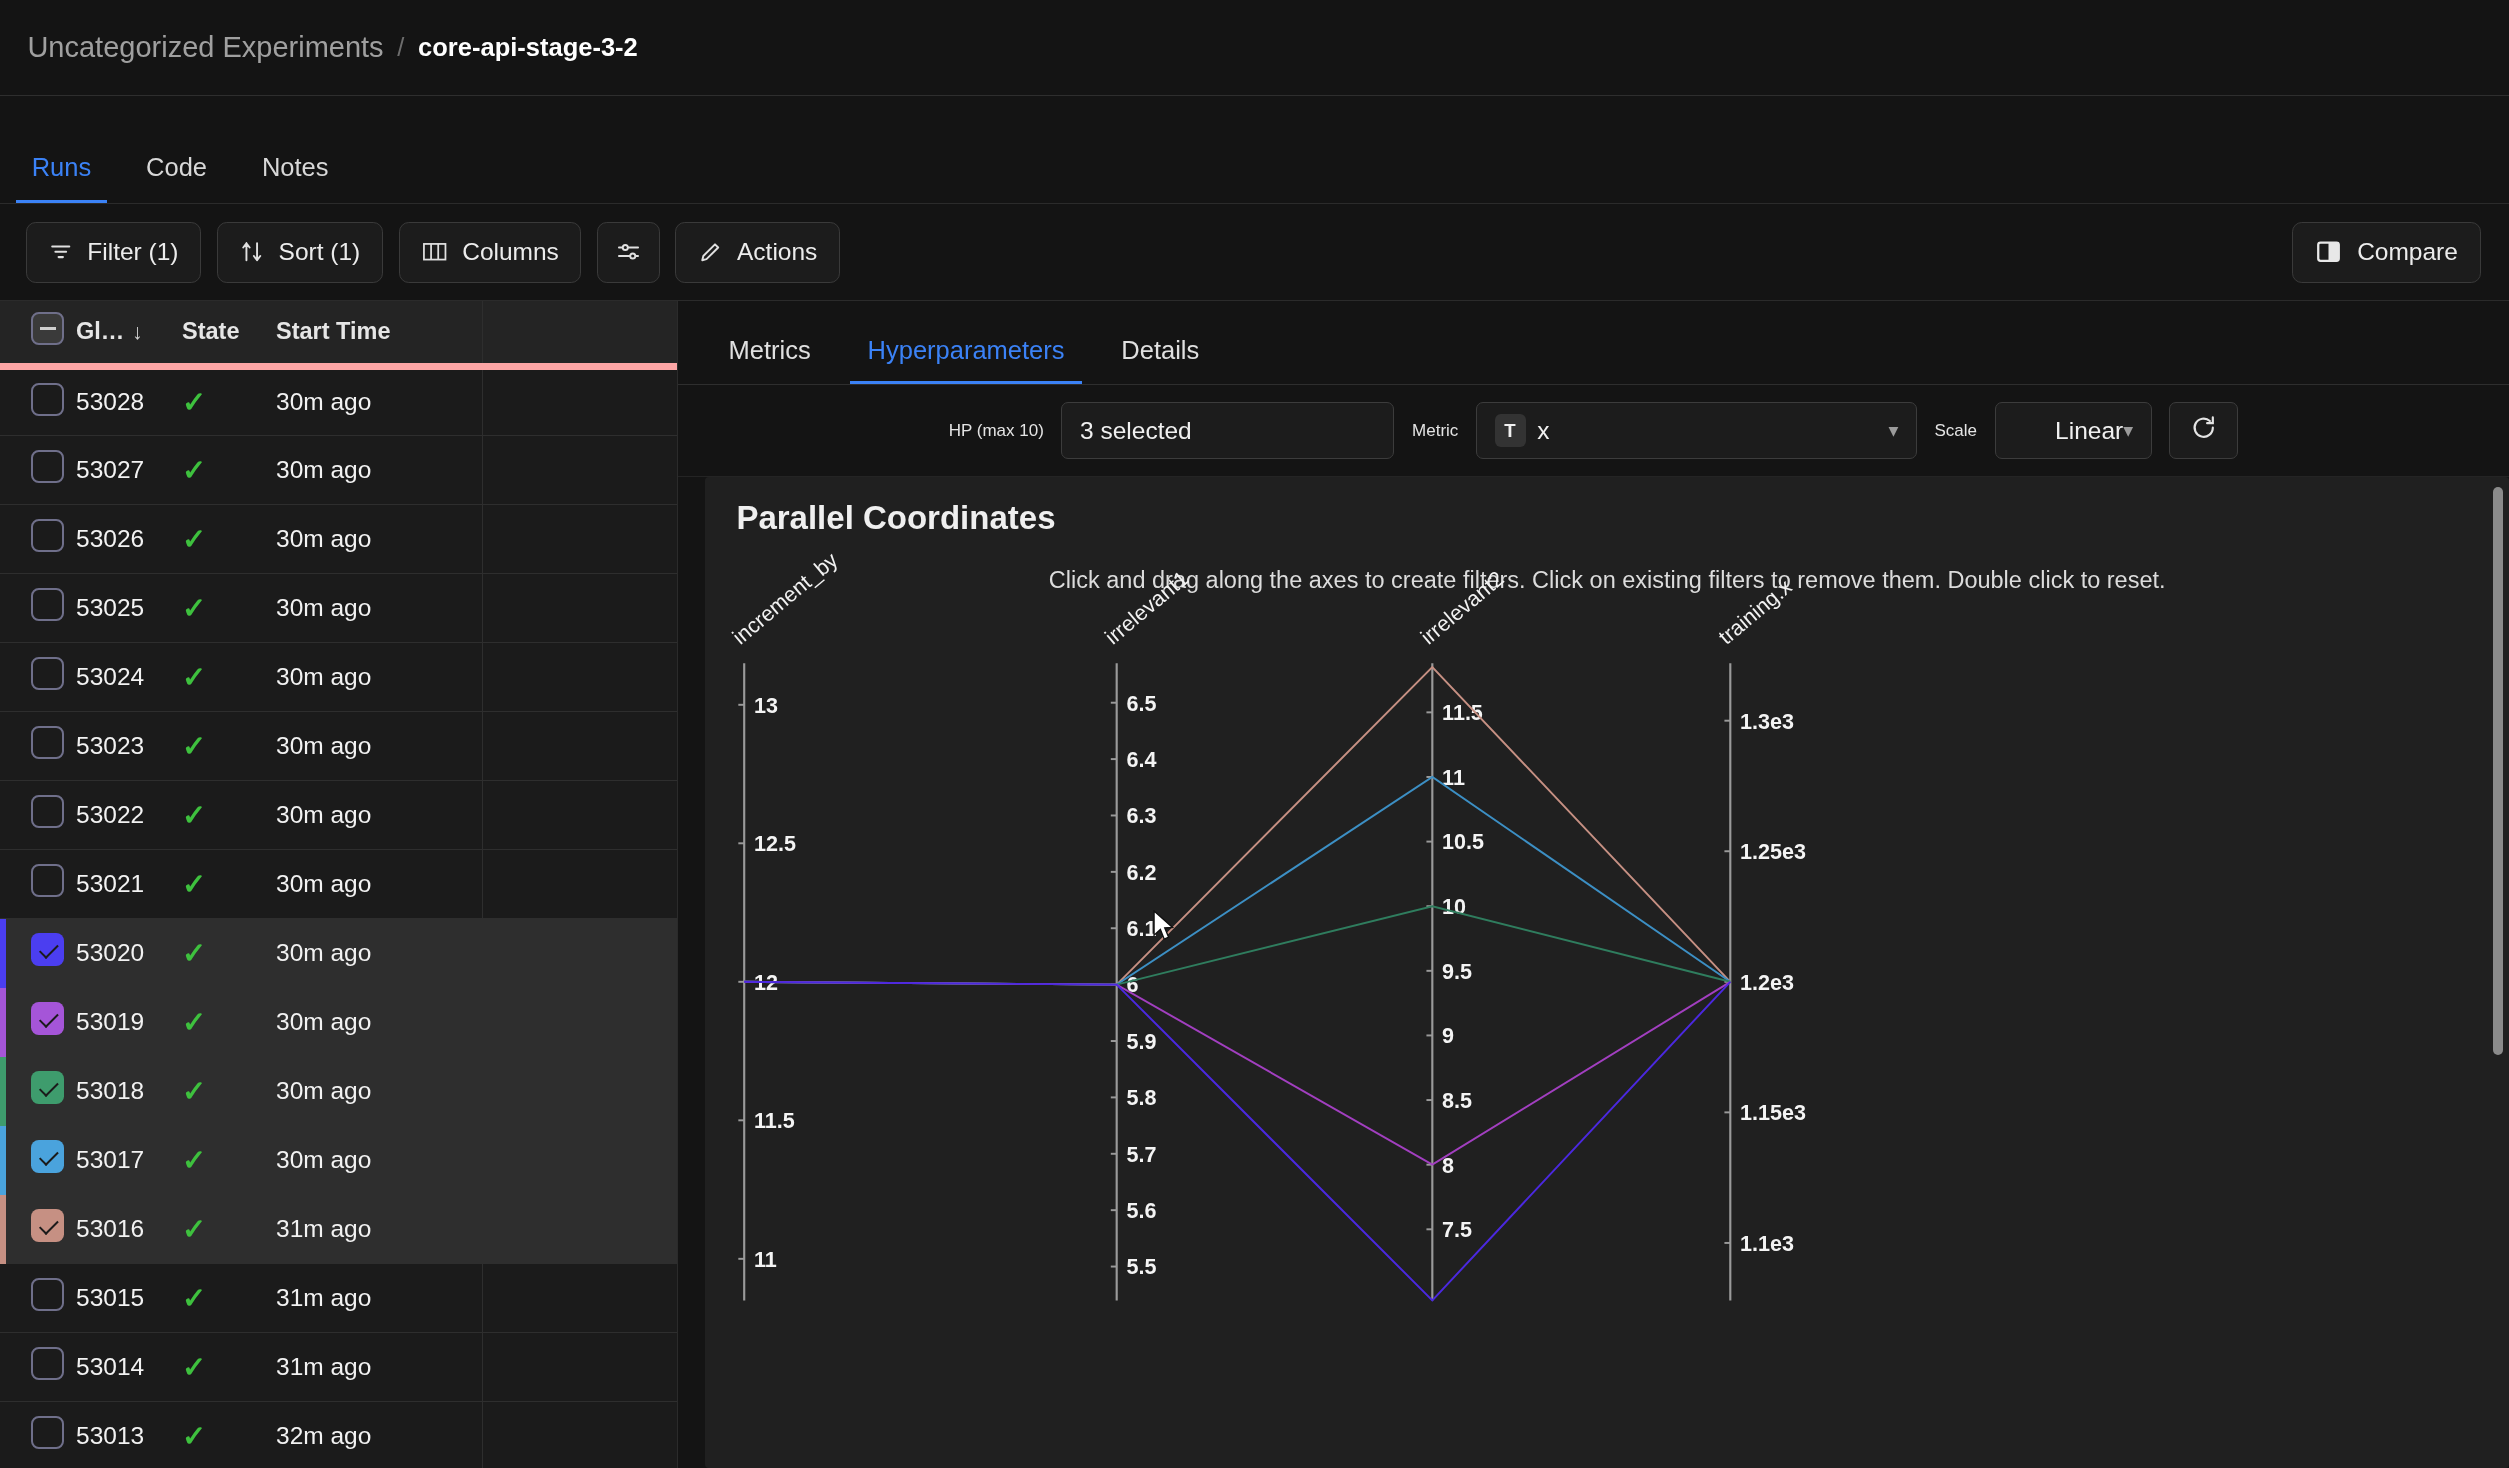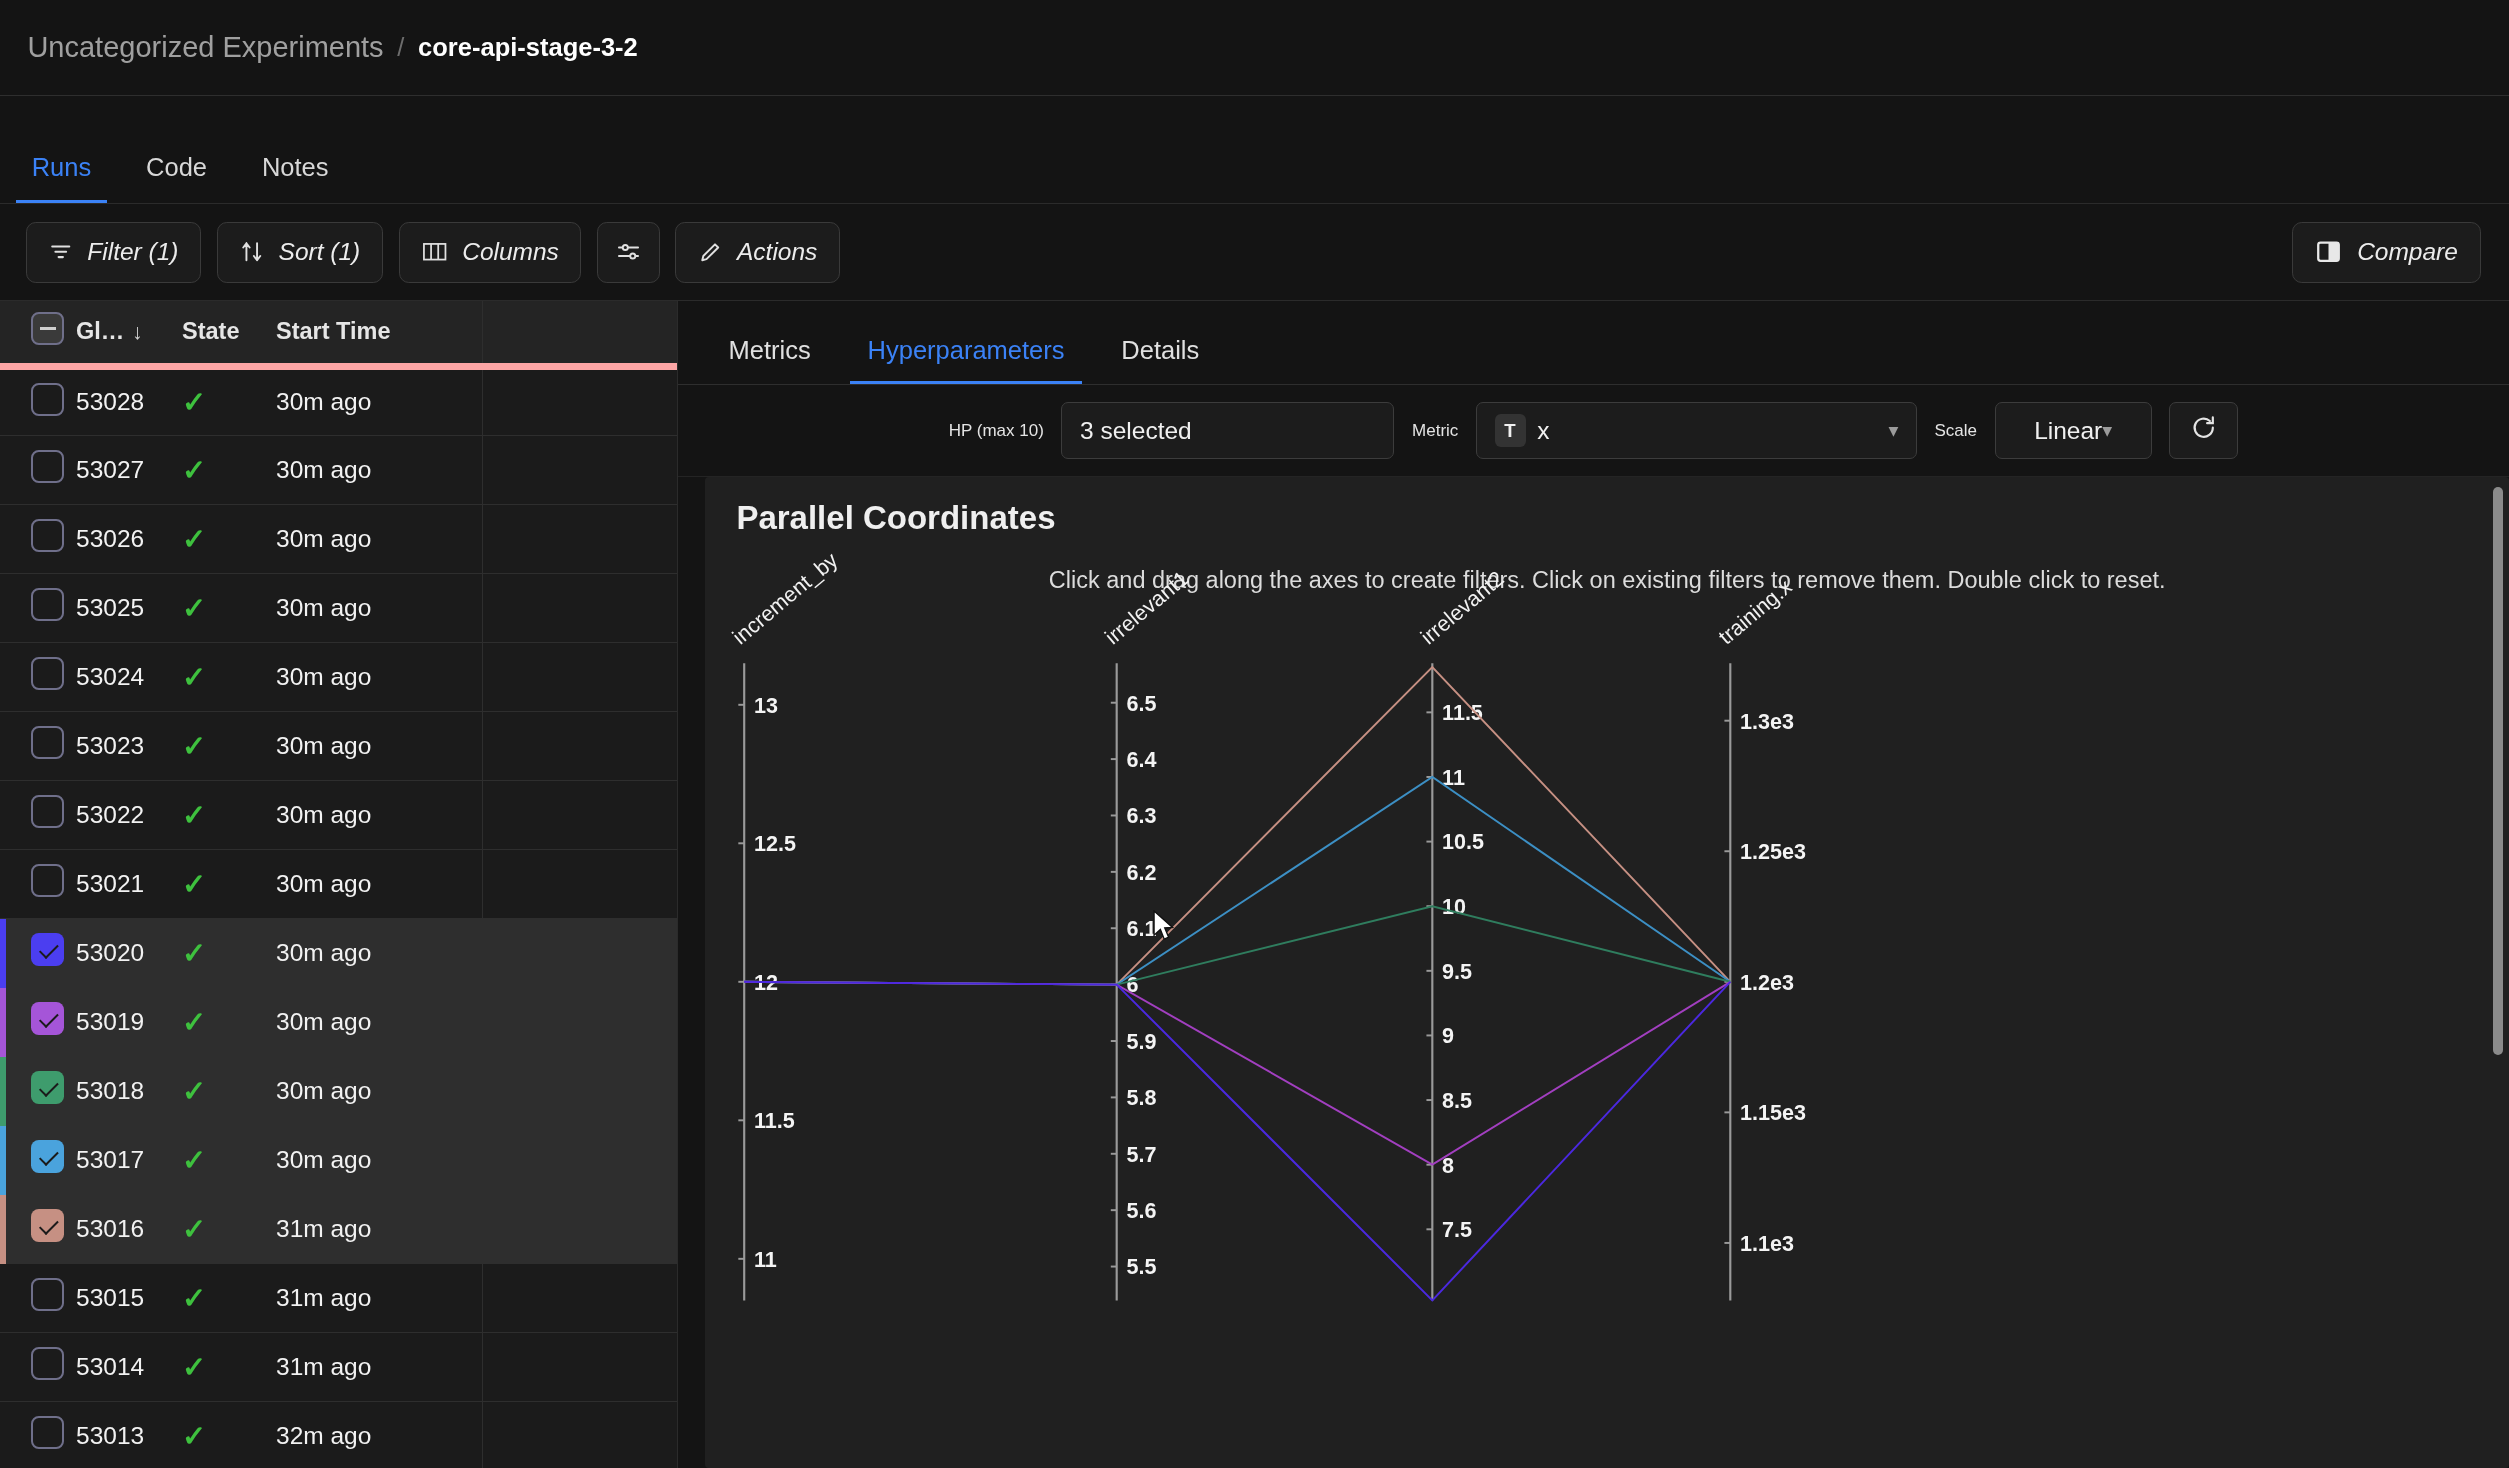--- a/index.html
+++ b/index.html
@@ -39,21 +39,20 @@
     cursor: pointer; white-space: nowrap;
   }
   .page-tab.active { color: #3b82f6; border-bottom-color: #3b82f6; }
 
   
   .toolbar {
     height: 96px;
     display: flex; align-items: center;
     padding: 0 25.5px;
     background: #141414;
-    font-style: italic;
   }
   .tb-btn {
     height: 61px;
     display: inline-flex; align-items: center; gap: 13.7px;
     padding: 0 21.6px;
     margin-right: 15.7px;
     background: #1c1c1c;
     border: 1px solid #3a3a3a;
     border-radius: 9.8px;
     color: #ececec; font-size: 24.5px;
@@ -163,21 +162,21 @@
     background: #1c1c1c;
     border: 1px solid #3c3c3c;
     border-radius: 7px;
     display: flex; align-items: center;
     padding: 0 17.6px;
     font-size: 24.5px; color: #f0f0f0;
     cursor: pointer; white-space: nowrap;
   }
   .ctrl-hp   { width: 333px; }
   .ctrl-metric { width: 441px; justify-content: space-between; gap: 11.8px; }
-  .ctrl-scale  { width: 157px; justify-content: center; }
+  .ctrl-scale  { width: 157px; justify-content: flex-end; }
   .ctrl-refresh { width: 69px; justify-content: center; padding: 0; }
   .type-chip {
     display: inline-flex; align-items: center; justify-content: center;
     width: 31px; height: 33px;
     background: #333; border-radius: 5.9px;
     font-size: 18.6px; font-weight: 700; color: #f0f0f0;
     margin-right: 11.8px;
   }
   .chev { color: #9b9b9b; font-size: 19.6px; }
 

